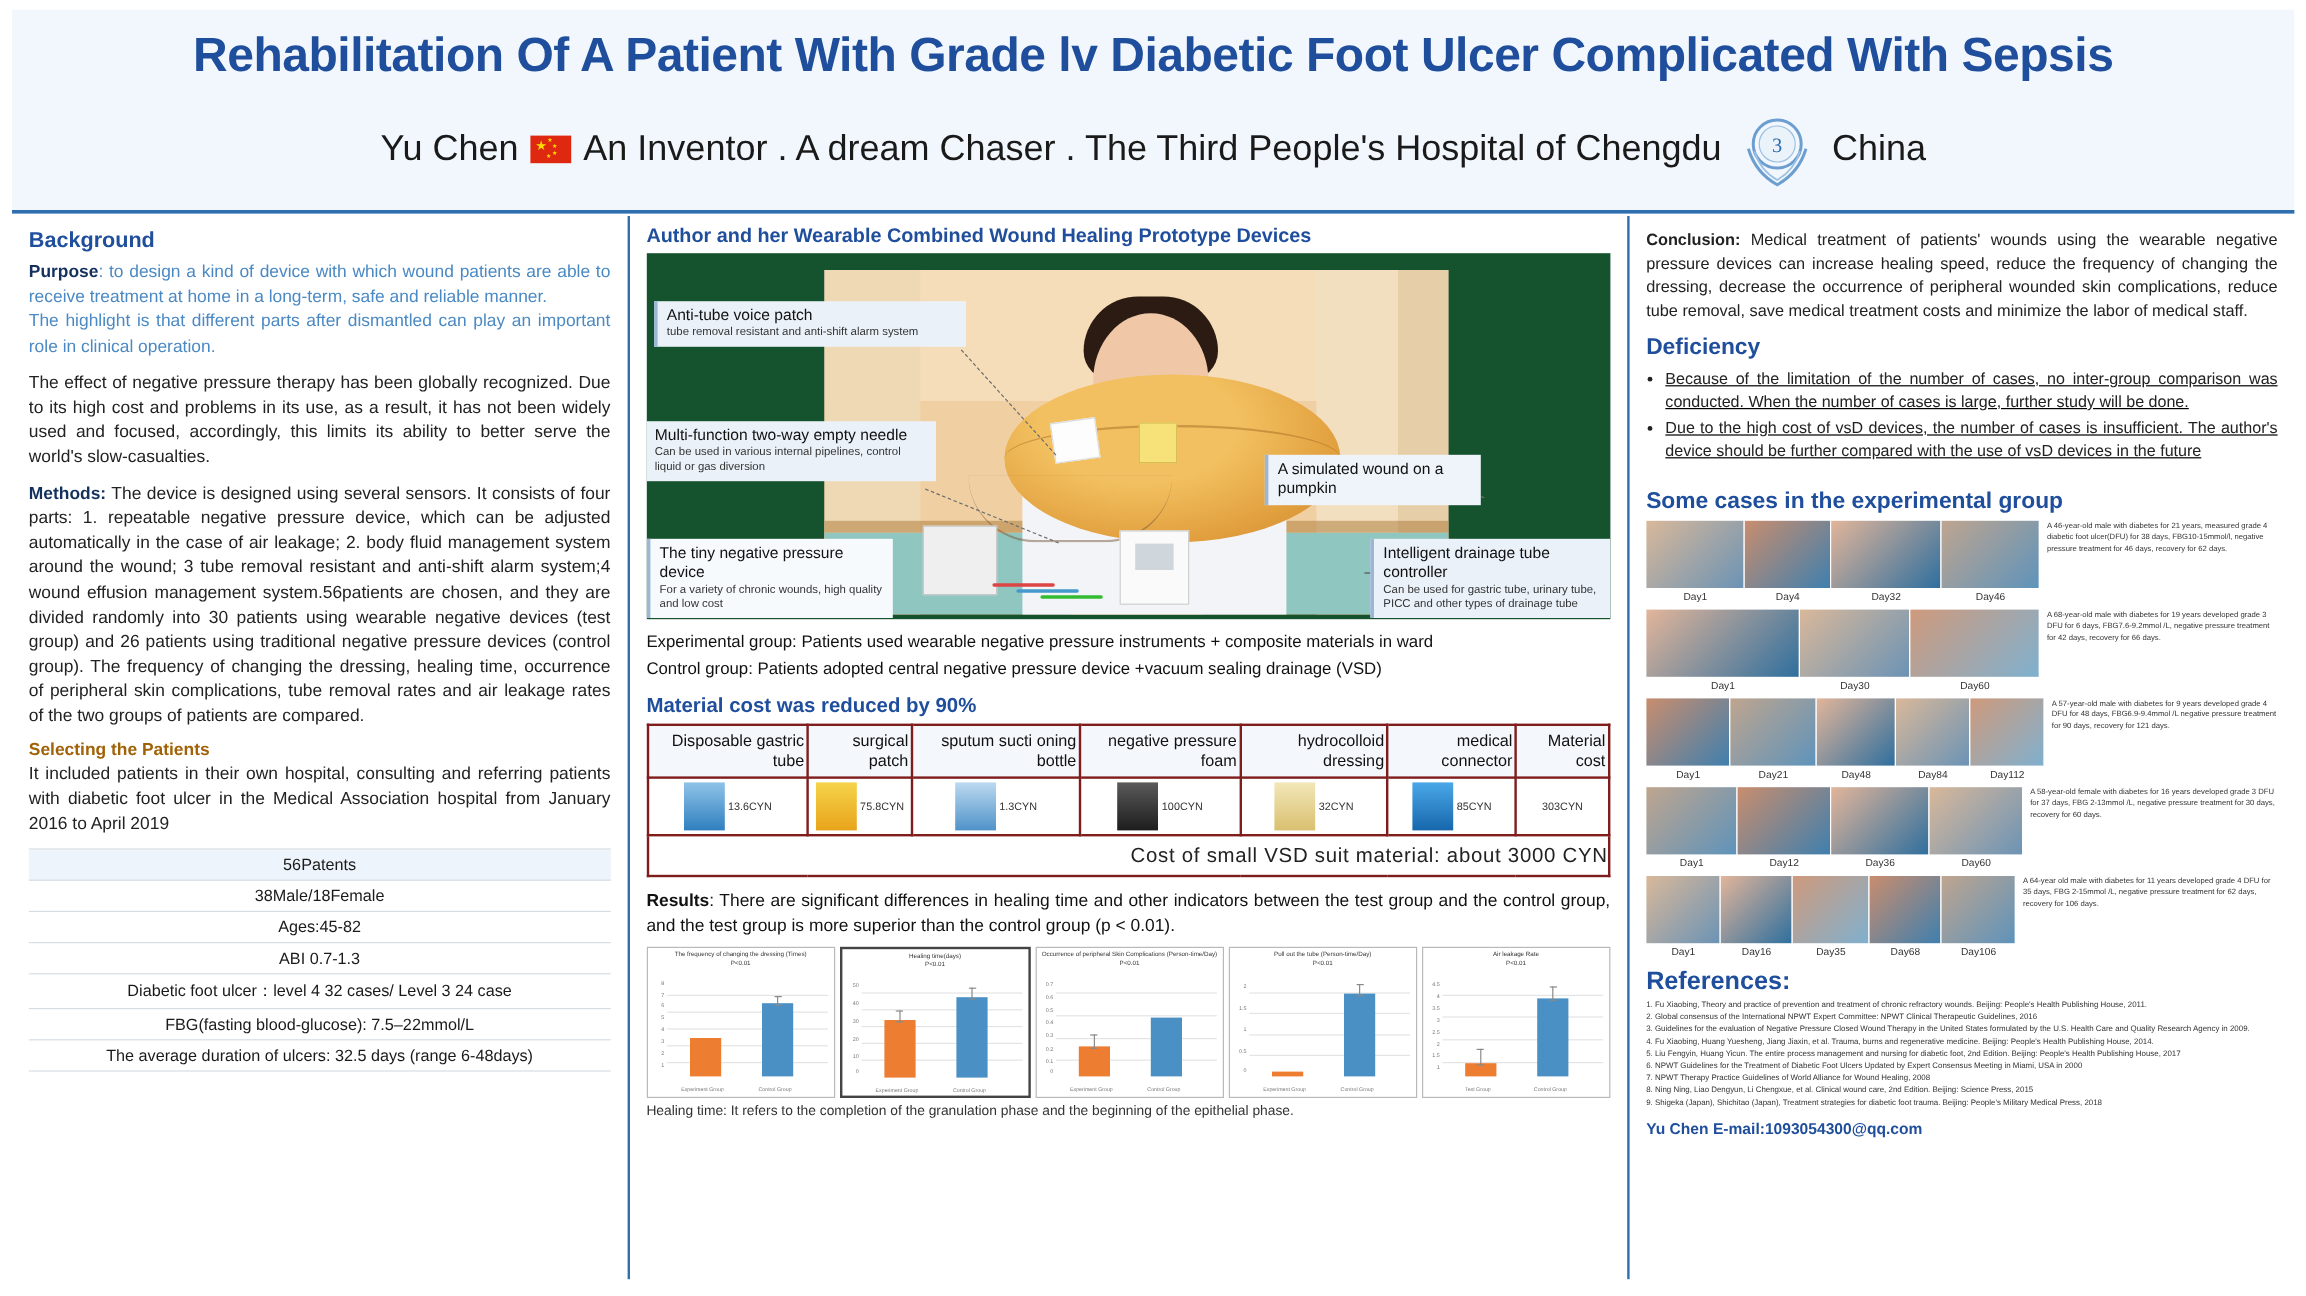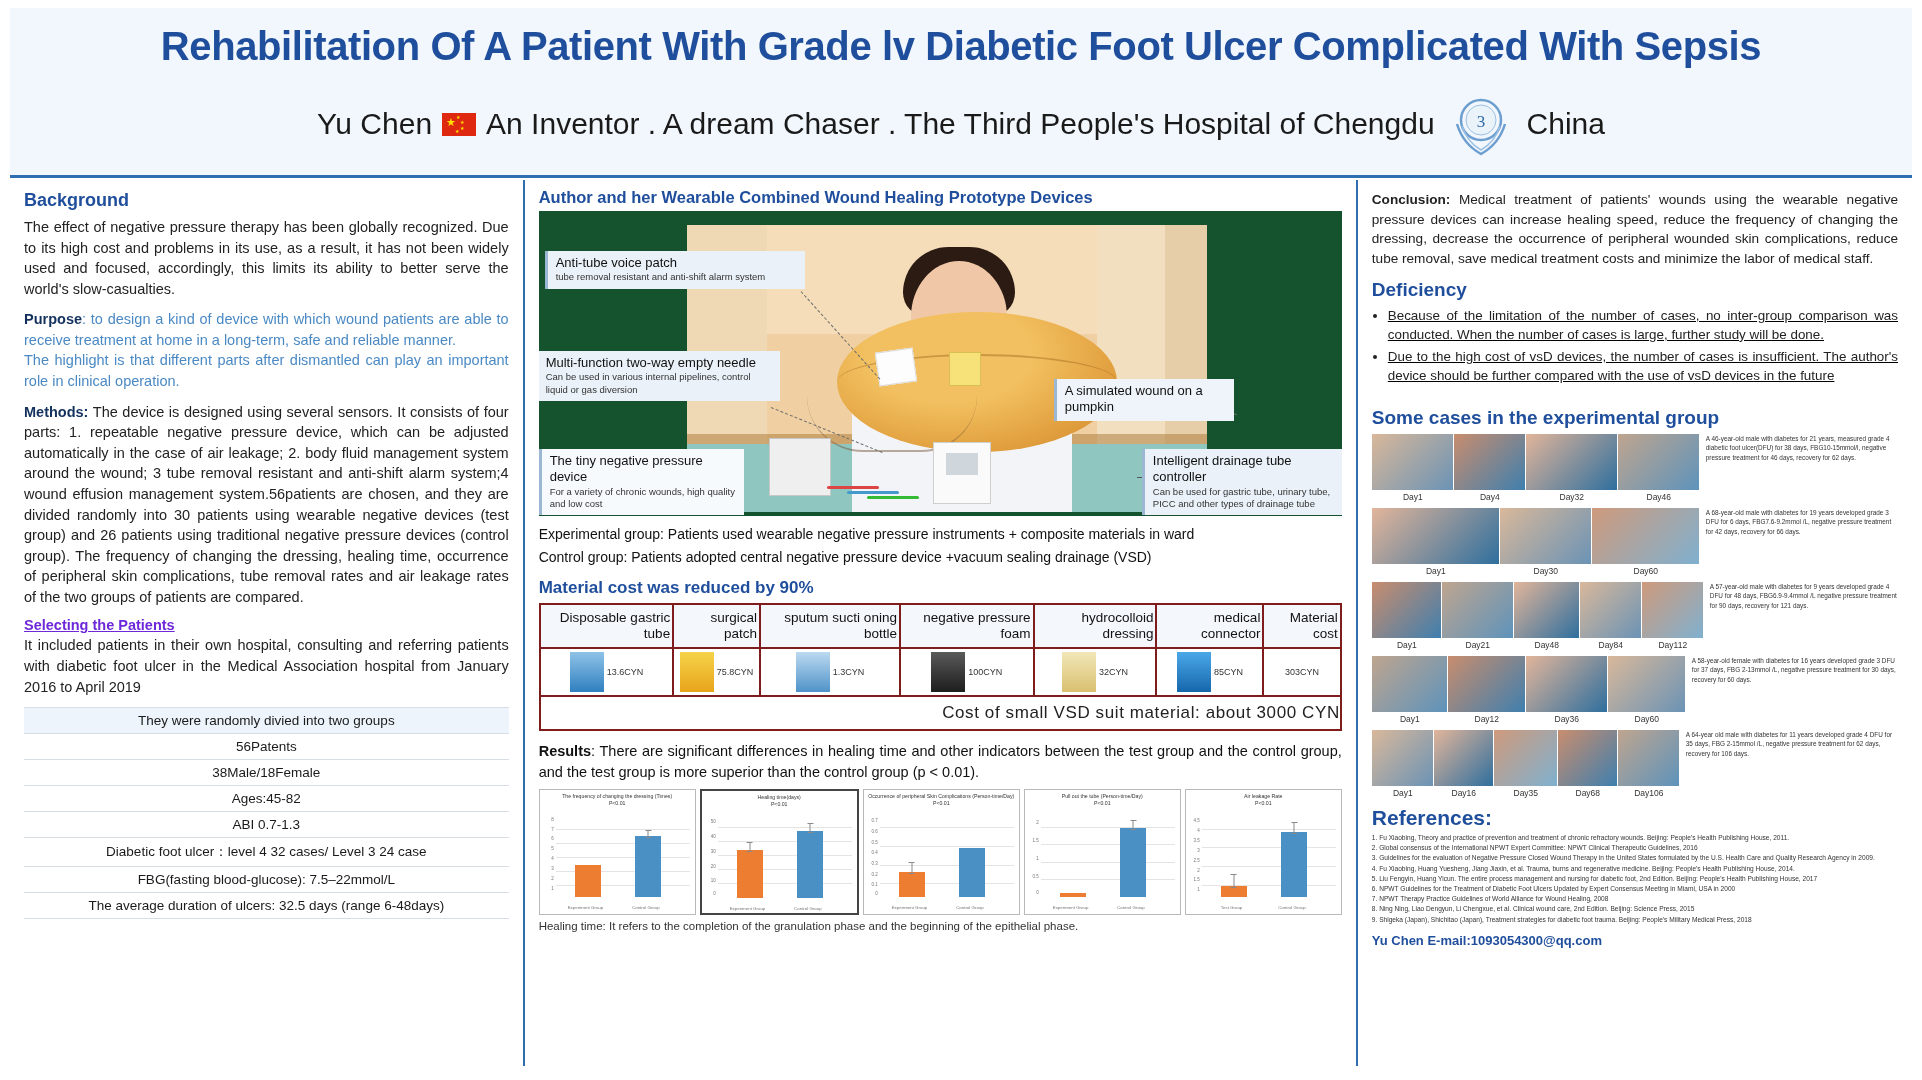--- a/index.html
+++ b/index.html
@@ -77,21 +77,21 @@
   }
   p.body {
     font-size:14.5px;
     line-height:1.42;
     color:#222;
     text-align:justify;
     margin-bottom:10px;
   }
   p.body b { color:#14315e; }
   .blue-text { color:#4a89c4; }
-  .lbl-bold { font-weight:bold; color:#6d28d9;text-decoration:underline;}
+  .lbl-bold { font-weight:bold; color:#a16207;}
 
   
   .demo-title { color:#1f4e9c;font-size:19px;font-weight:bold;margin:12px 0 8px 0;}
   table.demo { width:100%; border-collapse:collapse; font-size:13.5px;}
   table.demo tr:first-child td { background:#eef4fb; }
   table.demo td {
     text-align:center;
     padding:5px 4px;
     border-top:1px solid #d7dde5;
     color:#1a1a1a;
@@ -265,39 +265,36 @@
         <path d="M17 36 Q22 52 36 60 Q50 52 55 36" fill="none" stroke="#9cc0e2" stroke-width="1.5"></path>
       </svg>
       <span>China</span>
     </div>
   </div>
 
   <div class="columns">
 
     <div class="col col-left">
       <h2 class="sec">Background</h2>
-      <p class="body">The effect of negative pressure therapy has been globally recognized. Due to its high cost and problems in its use, as a result, it has not been widely used and focused, accordingly, this limits its ability to better serve the world's slow-casualties.</p>
-
       <p class="body">
         <b>Purpose</b><span class="blue-text">: to design a kind of device with which wound patients are able to receive treatment at home in a long-term, safe and reliable manner.</span><br>
         <span class="blue-text">The highlight is that different parts after dismantled can play an important role in clinical operation.</span>
       </p>
 
+      <p class="body">The effect of negative pressure therapy has been globally recognized. Due to its high cost and problems in its use, as a result, it has not been widely used and focused, accordingly, this limits its ability to better serve the world's slow-casualties.</p>
+
       <p class="body">
         <b>Methods:</b><span> The device is designed using several sensors. It consists of four parts: 1. repeatable negative pressure device, which can be adjusted automatically in the case of air leakage; 2. body fluid management system around the wound; 3 tube removal resistant and anti-shift alarm system;4 wound effusion management system.56patients are chosen, and they are divided randomly into 30 patients using wearable negative devices (test group) and 26 patients using traditional negative pressure devices (control group). The frequency of changing the dressing, healing time, occurrence of peripheral skin complications, tube removal rates and air leakage rates of the two groups of patients are compared.</span>
       </p>
 
       <div class="lbl-bold" style="font-size:14.5px;margin-bottom:2px;">Selecting the Patients</div>
       <p class="body blue-text">It included patients in their own hospital, consulting and referring patients with diabetic foot ulcer in the Medical Association hospital from January 2016 to April 2019</p>
 
       <table class="demo">
         <tbody>
-          <tr>
-              <td>They were randomly  divied  into  two groups</td>
-            </tr>
           <tr>
               <td>56Patents</td>
             </tr>
           <tr>
               <td>38Male/18Female</td>
             </tr>
           <tr>
               <td>Ages:45-82</td>
             </tr>
           <tr>

